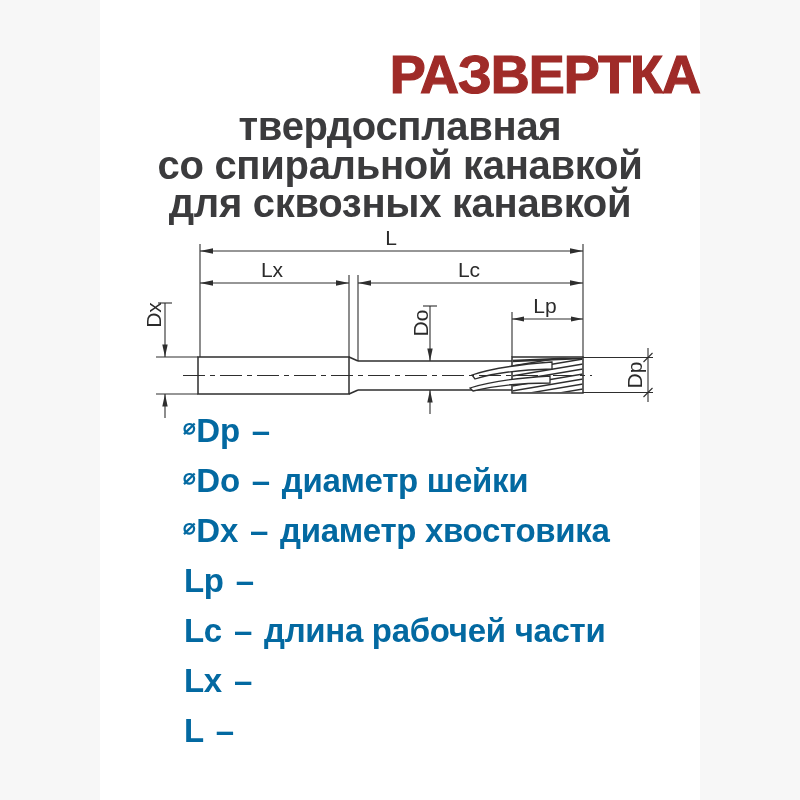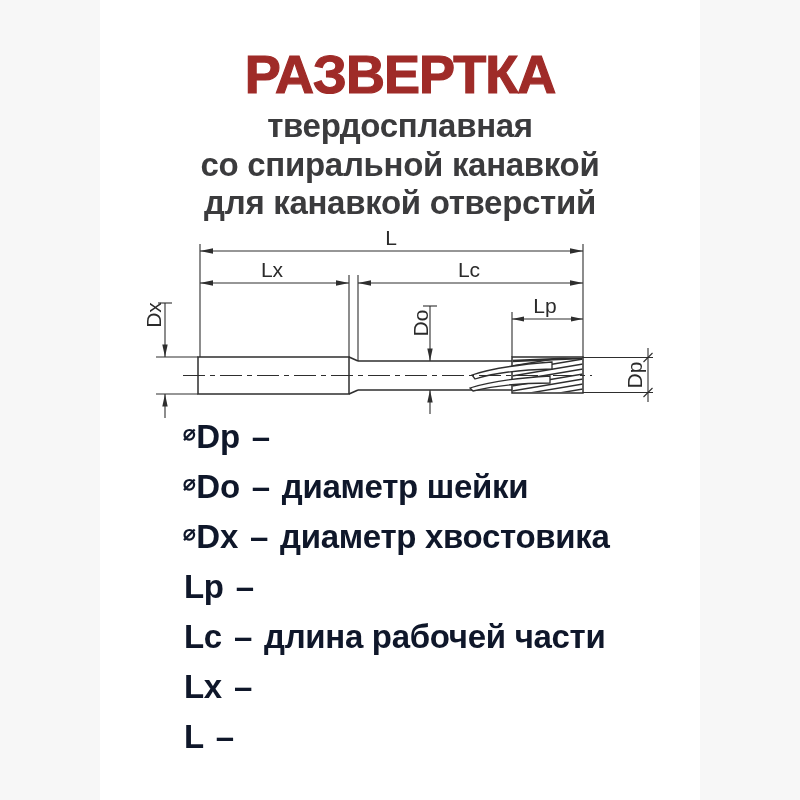--- a/index.html
+++ b/index.html
@@ -8,42 +8,42 @@
     background:#f7f7f7;
     font-family:"Liberation Sans", sans-serif;
     overflow:hidden;
   }
   .panel{
     position:absolute;left:100px;top:0;width:600px;height:800px;
     background:#ffffff;
   }
   .title{
     position:absolute;top:46px;left:0;width:100%;margin:0;
-    text-align:center;
+    text-align:right;
     font-size:54px;line-height:56px;font-weight:bold;
     letter-spacing:-1px;
     color:#9f2b28;
     -webkit-text-stroke:1.2px #9f2b28;
   }
   .subtitle{
     position:absolute;top:107px;left:0;width:100%;
     text-align:center;
-    font-size:33px;line-height:38.5px;font-weight:600;
+    font-size:40px;line-height:38.5px;font-weight:600;
     letter-spacing:-0.3px;
     color:#3b3b3d;
   }
   .drawing{
     position:absolute;left:0;top:230px;width:600px;height:200px;
   }
   .legend{
     position:absolute;left:83px;top:412px;
   }
   .legend-item{
-    height:50px;display:flex;align-items:center;
-    font-size:33px;font-weight:600;color:#0f172a;
+    height:50px;display:flex;
+    font-size:33px;font-weight:600;color:#0369a1;
     letter-spacing:-0.3px;white-space:nowrap;
   }
   .sym{font-weight:700;}
   .dia{font-size:21px;font-weight:700;position:relative;top:-8px;margin-right:1px;}
   .dash{margin:0 12px;}
   
   .dim{stroke:#2e2e2e;stroke-width:1.1;fill:none;}
   .out{stroke:#2e2e2e;stroke-width:1.5;fill:#ffffff;}
   .arr{fill:#2e2e2e;stroke:none;}
   .hatch{stroke:#2e2e2e;stroke-width:1.4;fill:none;}
@@ -53,21 +53,21 @@
 </head>
 <body>
 
 <div class="panel">
 
   <h1 class="title">РАЗВЕРТКА</h1>
 
   <div class="subtitle">
     <div>твердосплавная</div>
     <div>со спиральной канавкой</div>
-    <div>для канавкой отверстий</div>
+    <div>для сквозных канавкой</div>
   </div>
 
   <svg class="drawing" viewBox="0 0 600 200">
     <defs>
       <clipPath id="headClip">
           <rect x="412.7" y="127.7" width="69.6" height="34.6"></rect>
         </clipPath>
     </defs>
 
     <g>

